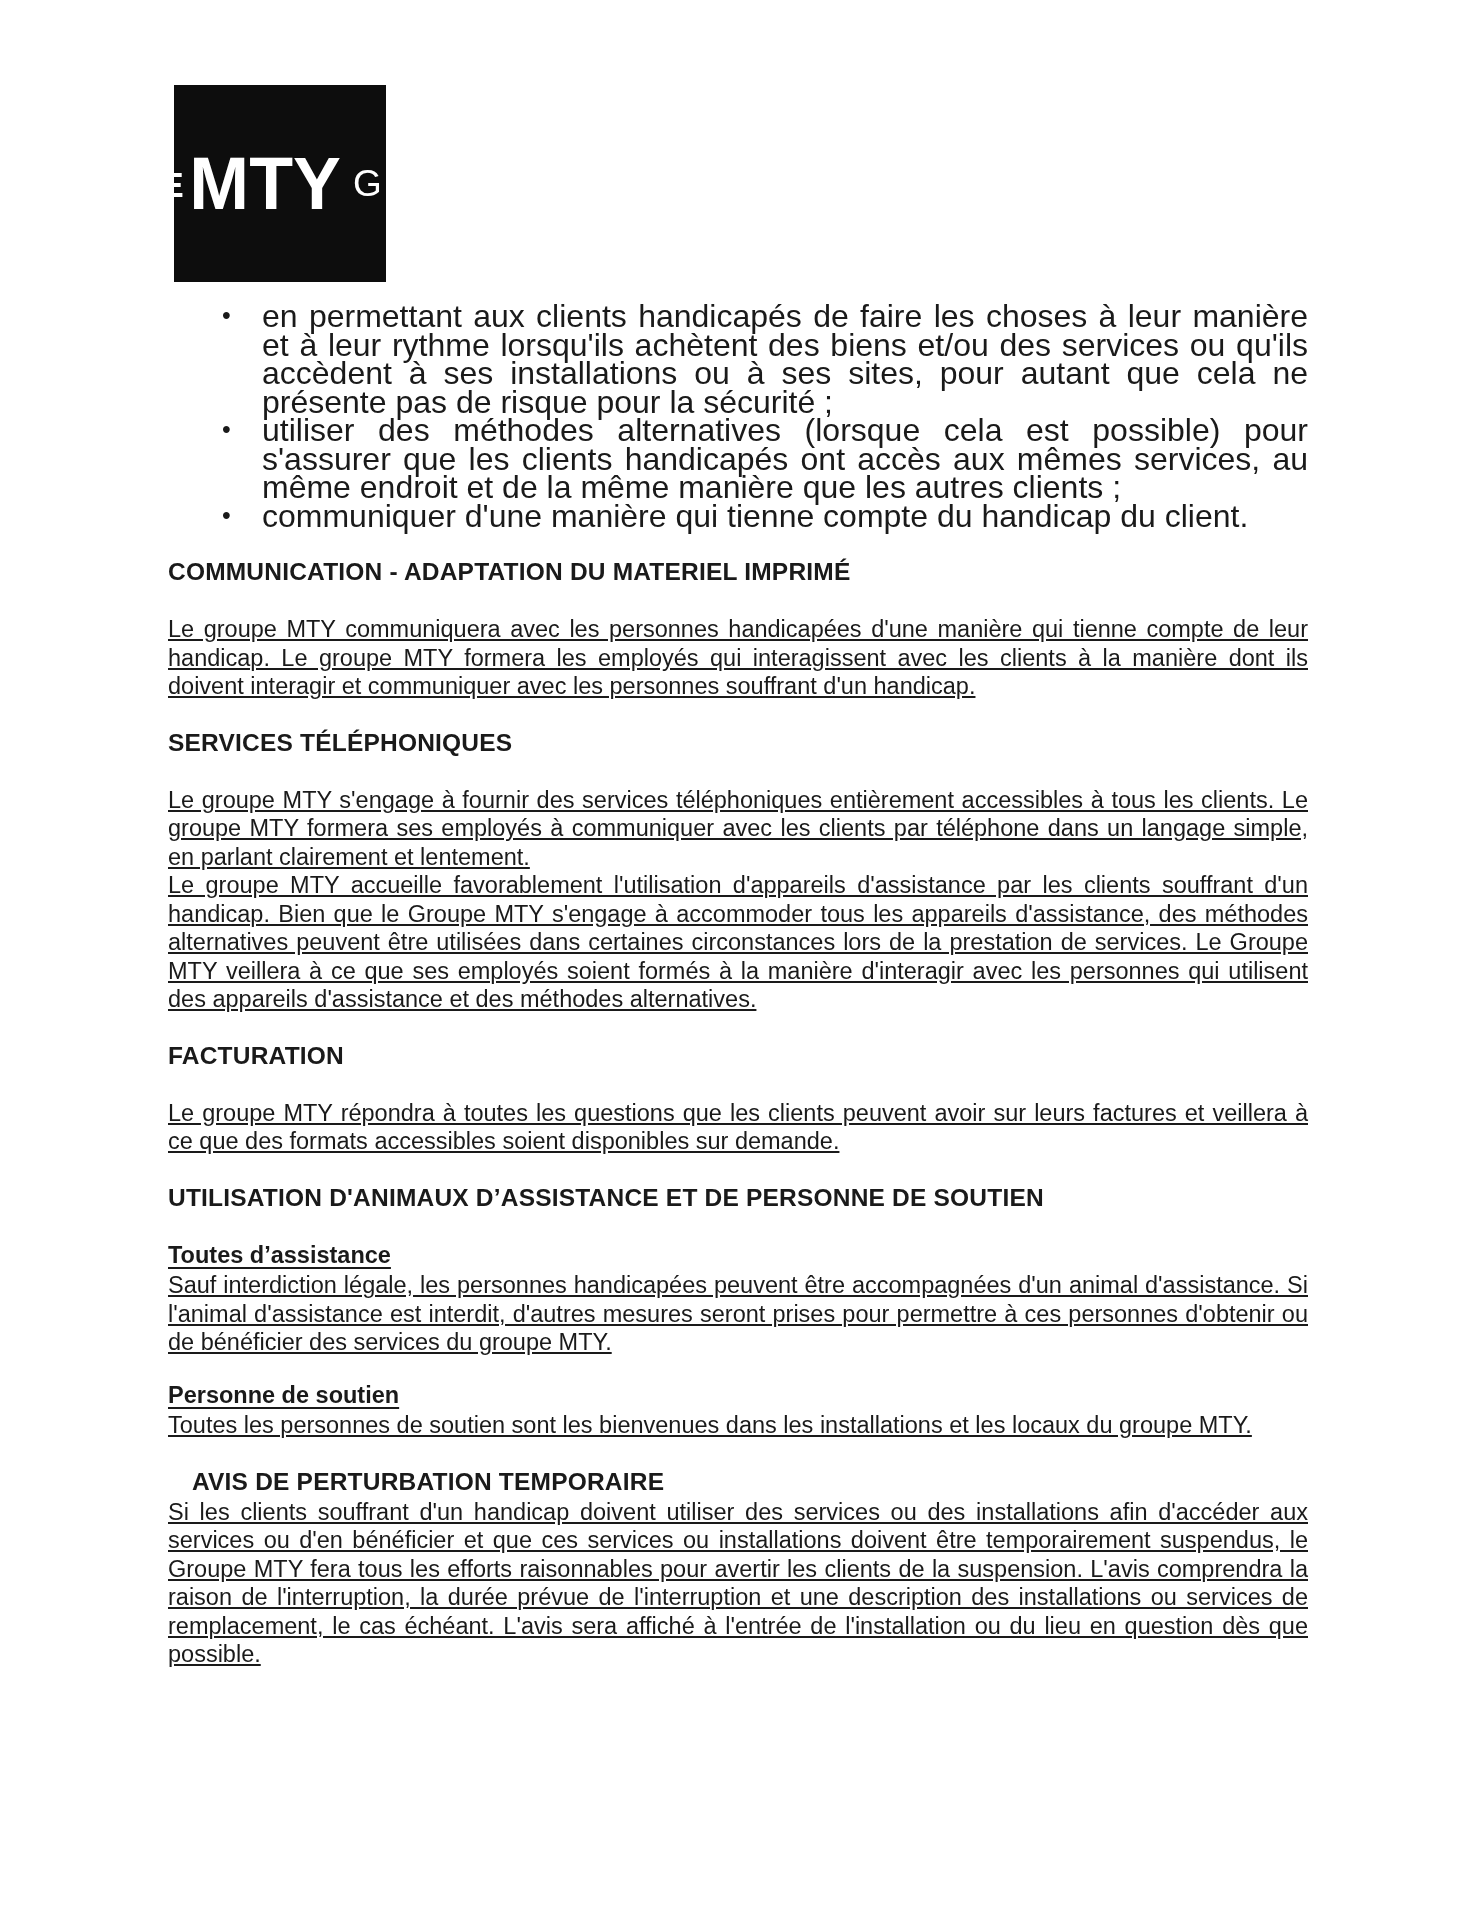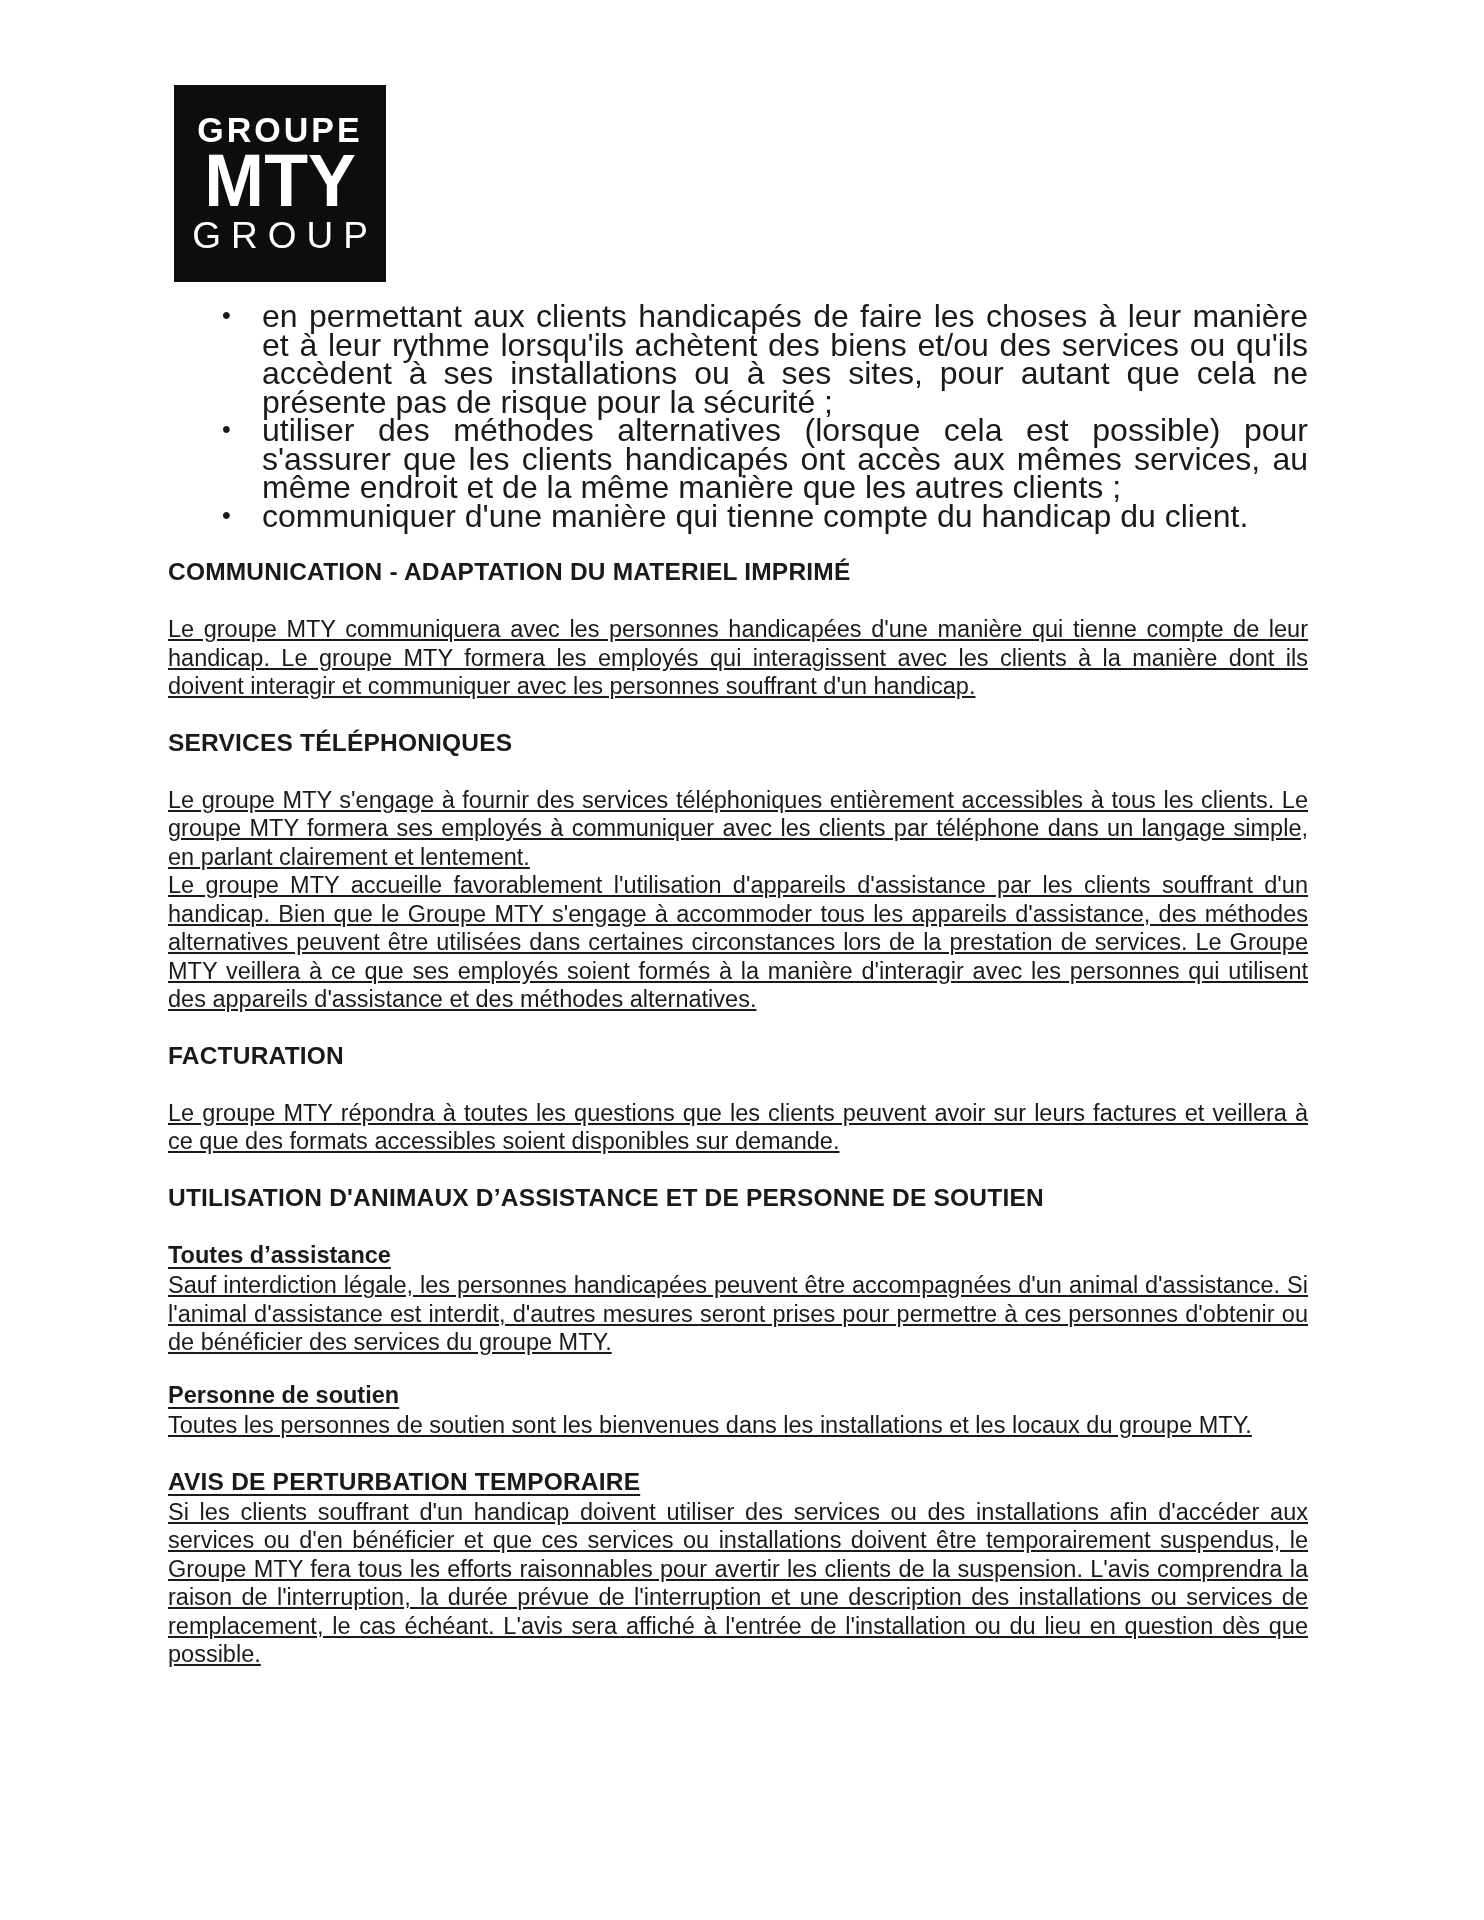--- a/index.html
+++ b/index.html
@@ -34,21 +34,20 @@
     padding-top:85px;
     margin-left:6px;
     margin-bottom:10px;
   }
   .logo{
     width:212px;
     height:197px;
     background:var(--logo-bg);
     color:var(--logo-text);
     display:flex;
-    flex-direction:column;
     align-items:center;
     justify-content:center;
     user-select:none;
   }
   .logo .l1{
     font-size:34px;
     font-weight:600;
     letter-spacing:3px;
     line-height:40px;
     transform:scaleY(1.05);
@@ -87,24 +86,24 @@
     font-size:25px;
   }
   .section-heading{
     font-size:24.5px;
     font-weight:700;
     line-height:29px;
     margin:27px 0 29px 0;
     letter-spacing:0.2px;
   }
   .section-heading.underlined{
-    text-decoration:underline;
     text-underline-offset:4px;
     text-decoration-thickness:2px;
     margin-bottom:2px;
+    margin-left:24px;
   }
   .sub-heading{
     font-size:23.5px;
     font-weight:700;
     line-height:28.5px;
     text-decoration:underline;
     text-underline-offset:4px;
     text-decoration-thickness:2px;
     margin:24px 0 2px 0;
   }

